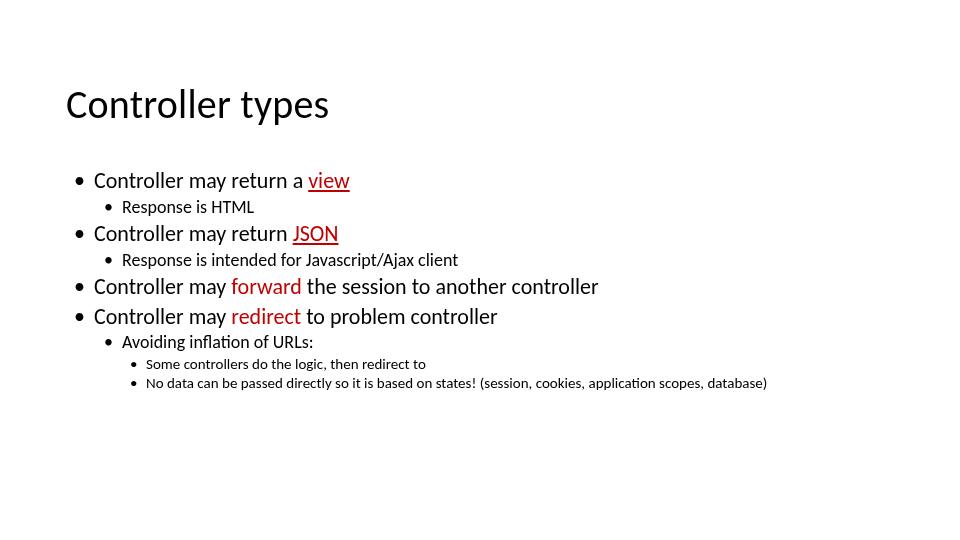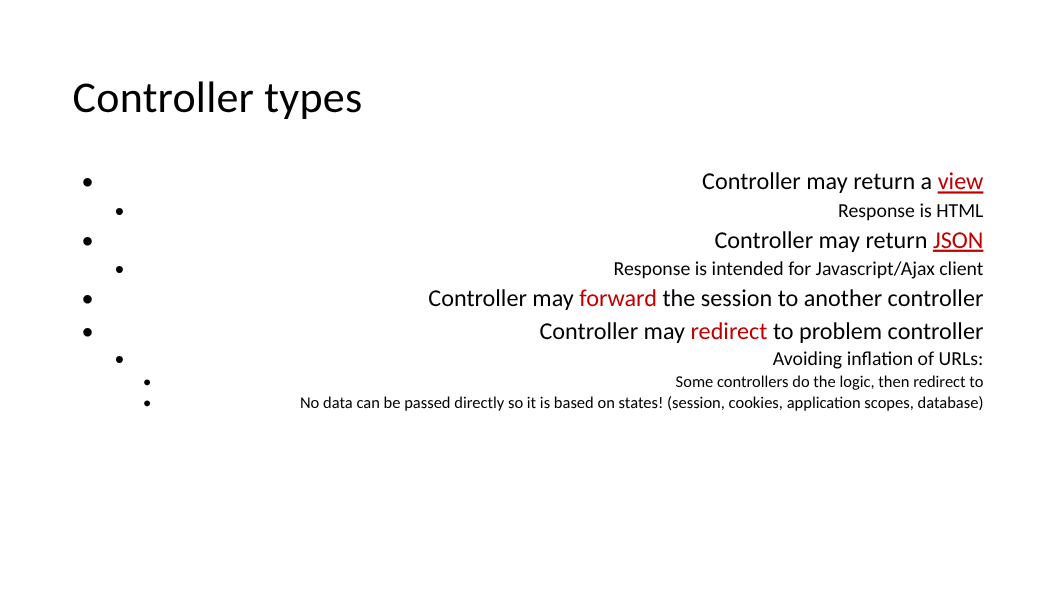--- a/index.html
+++ b/index.html
@@ -9,38 +9,37 @@
     height: 540px;
     background: #ffffff;
     font-family: Calibri, "Segoe UI", Arial, sans-serif;
     color: #000000;
     overflow: hidden;
   }
   .slide {
     box-sizing: border-box;
     width: 960px;
     height: 416px;
-    padding: 64px 66px 30px 66px;
+    padding: 80px 66px 30px 66px;
   }
   h1.title {
     font-family: "Calibri Light", Calibri, "Segoe UI", sans-serif;
     font-weight: 300;
     font-size: 40px;
     margin: 0 0 38px 0;
     color: #000000;
     letter-spacing: 0.2px;
   }
   ul {
     margin: 0;
     padding: 0;
     list-style: none;
   }
   li {
     position: relative;
-    text-align: right;
   }
   
   .lvl1 > li {
     font-size: 22px;
     padding-left: 28px;
     line-height: 1.25;
     margin-bottom: 2px;
   }
   .lvl1 > li::before {
     content: "•";

